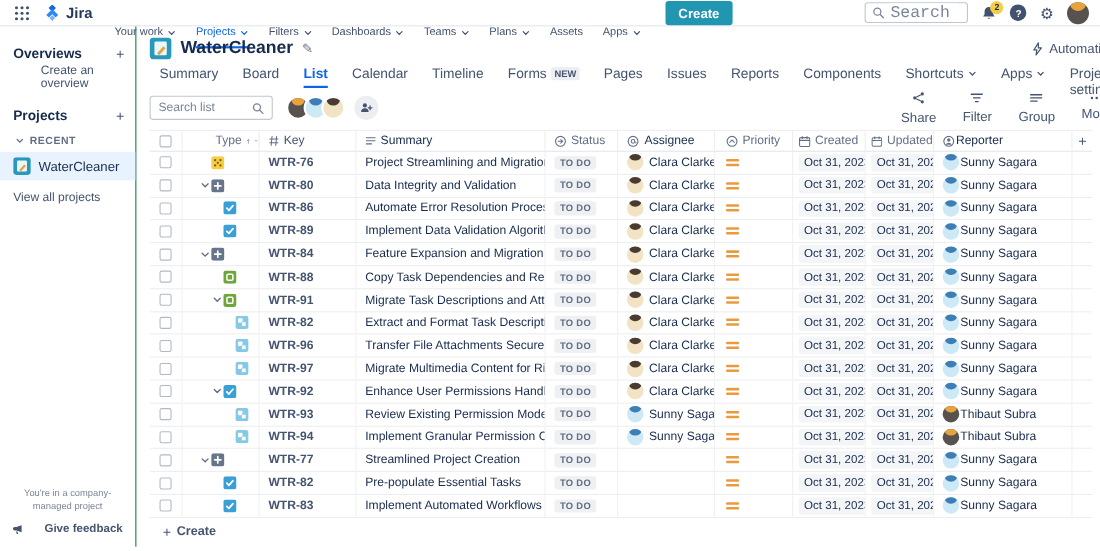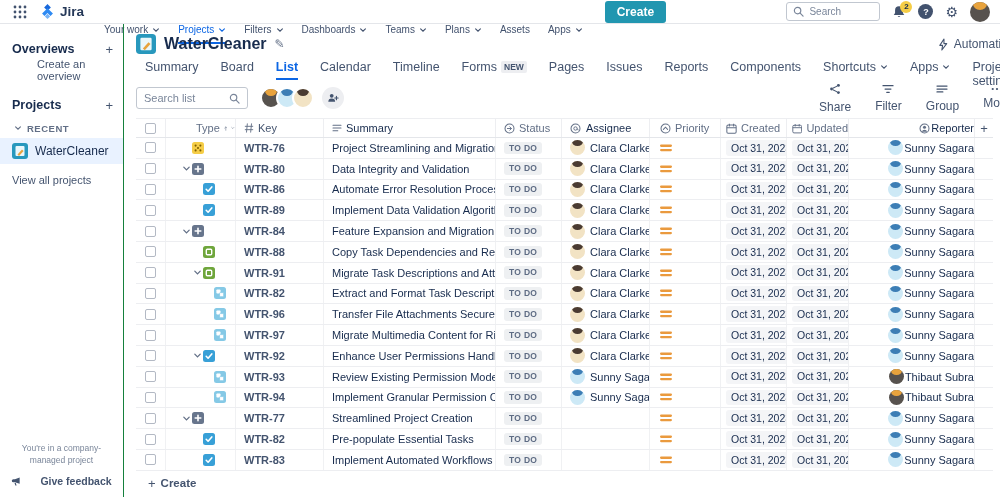--- a/index.html
+++ b/index.html
@@ -17,21 +17,21 @@
   .nav-item { display:flex; align-items:center; gap:4px; font-size:10px; color:#42526E;
     padding:0 8px; height:28px; cursor:pointer; position:relative;margin-top:36px; }
   .nav-item.active { color:#0C66E4; }
   .nav-item.active::after { content:''; position:absolute; left:8px; right:8px; bottom:0; height:2px; background:#0C66E4; }
   .chev { width:8px; height:8px; }
   .btn-create { background:#2196B0; color:#fff; font-size:12px; font-weight:bold;
     border:none; border-radius:3px; padding:4px 12px; margin-left:8px; cursor:pointer; }
   .nav-right { margin-left:auto; display:flex; align-items:center; gap:12px; }
   .nav-search { display:flex; align-items:center; gap:5px; border:1px solid #C1C7D0; border-radius:3px;
     height:19px; width:94px; padding:0 6px; }
-  .nav-search input { border:none; outline:none; width:62px; font-size:10px; color:#42526E; font-family:Liberation Sans, sans-serif; }
+  .nav-search input { border:none; outline:none; width:62px; font-size:15px; color:#42526E; font-family:Liberation Mono, monospace; }
   .nav-search input::placeholder { color:#7A869A; }
   .bell-wrap { position:relative; cursor:pointer; }
   .bell-badge { position:absolute; top:-4px; right:-6px; background:#F5CD47; color:#172B4D;
     font-size:8px; font-weight:bold; width:12px; height:12px; border-radius:50%;
     display:flex; align-items:center; justify-content:center; }
   .help-circle { width:15px; height:15px; border-radius:50%; background:#42526E; color:#fff;
     font-size:9px; font-weight:bold; display:flex; align-items:center; justify-content:center; cursor:pointer; }
   .gear { font-size:14px; color:#42526E; line-height:1; cursor:pointer; }
 
   
@@ -94,21 +94,21 @@
   .cell { display:flex; align-items:center; border-right:1px solid #F0F1F3; height:100%; overflow:hidden; white-space:nowrap; }
   .c-check  { width:30px;  justify-content:center; }
   .c-type   { width:70px;  }
   .c-key    { width:88px;  padding-left:8px; font-size:11px; font-weight:bold; color:#44546F; }
   .c-summary{ width:172px; padding-left:8px; font-size:11px; color:#172B4D; }
   .c-status { width:66px;  padding-left:8px; }
   .c-assignee{ width:88px; padding-left:8px; gap:5px; font-size:11px; color:#172B4D; }
   .c-priority{ width:71px; padding-left:10px; }
   .c-created{ width:66px;  padding-left:5px; }
   .c-updated{ width:62px;  padding-left:5px; }
-  .c-reporter{ width:126px; padding-left:8px; gap:1px; font-size:11px; color:#172B4D;justify-content:flex-end; }
+  .c-reporter{ width:126px; padding-left:8px; gap:1px; font-size:11px; color:#172B4D; }
   .c-add    { width:18px;  justify-content:center; border-right:none; }
   .th.c-check, .th.c-key, .th.c-summary, .th.c-status, .th.c-assignee,
   .th.c-priority, .th.c-created, .th.c-updated, .th.c-reporter { font-weight:normal; }
   .th.c-type { padding-left:30px; }
   .th.c-add { font-size:13px; color:#44546F; cursor:pointer; }
   .row input[type=checkbox], .thead input[type=checkbox] { width:11px; height:11px; accent-color:#fff;
     border:1px solid #B3B9C4; appearance:none; border-radius:2px; background:#fff; cursor:pointer; }
   .badge-todo { font-size:8.5px; font-weight:bold; letter-spacing:.3px; color:#5E6C84;
     background:#EEF0F2; border-radius:3px; padding:2px 5px; line-height:1; }
   .datepill { font-size:10.5px; color:#172B4D; background:#F4F5F7; border-radius:3px; padding:1.5px 5px; line-height:1.2; }

